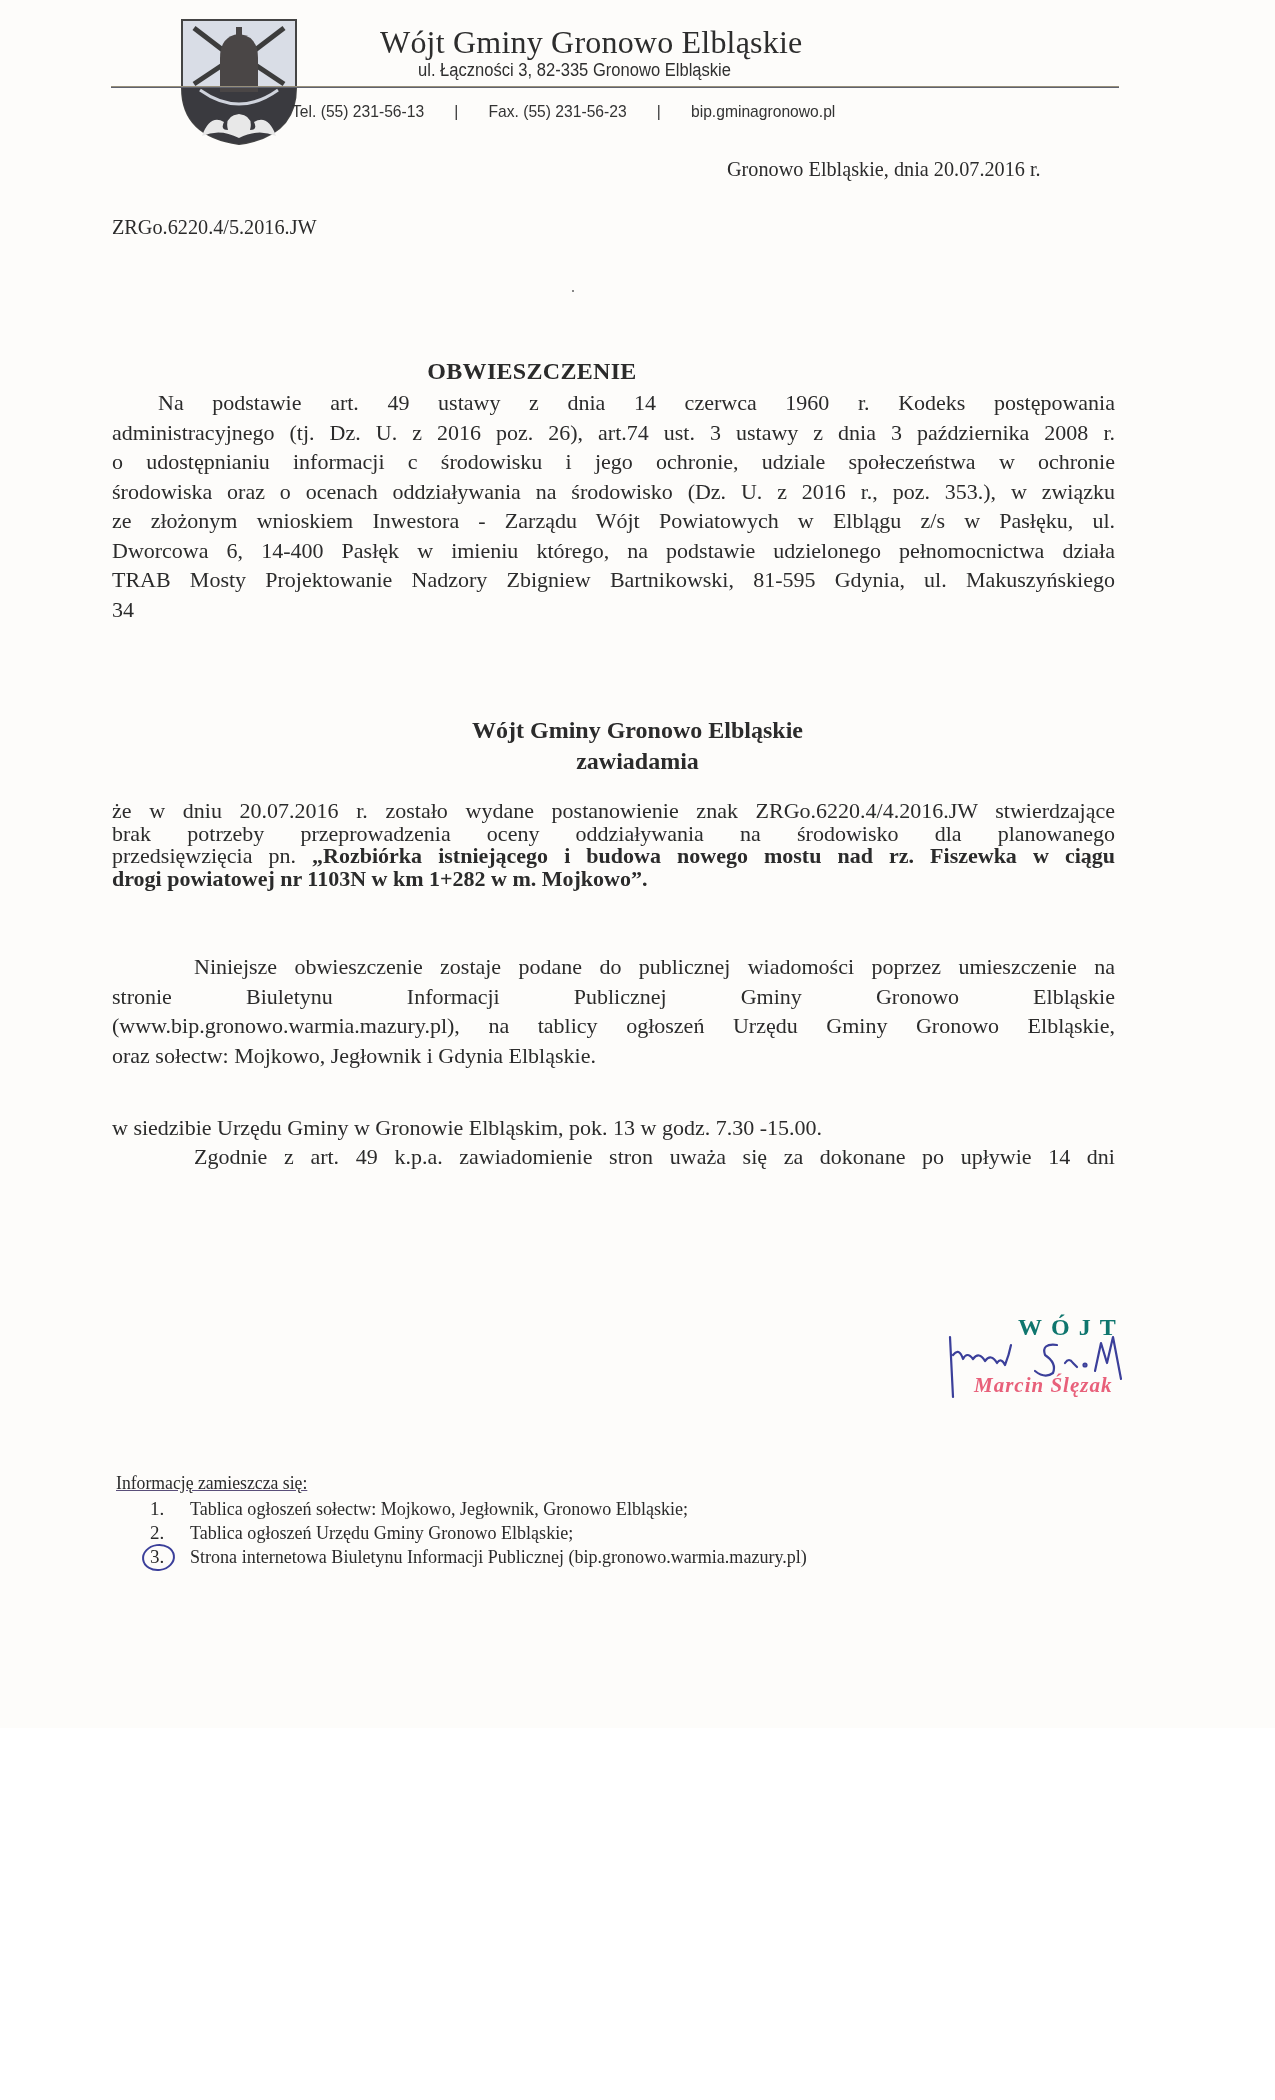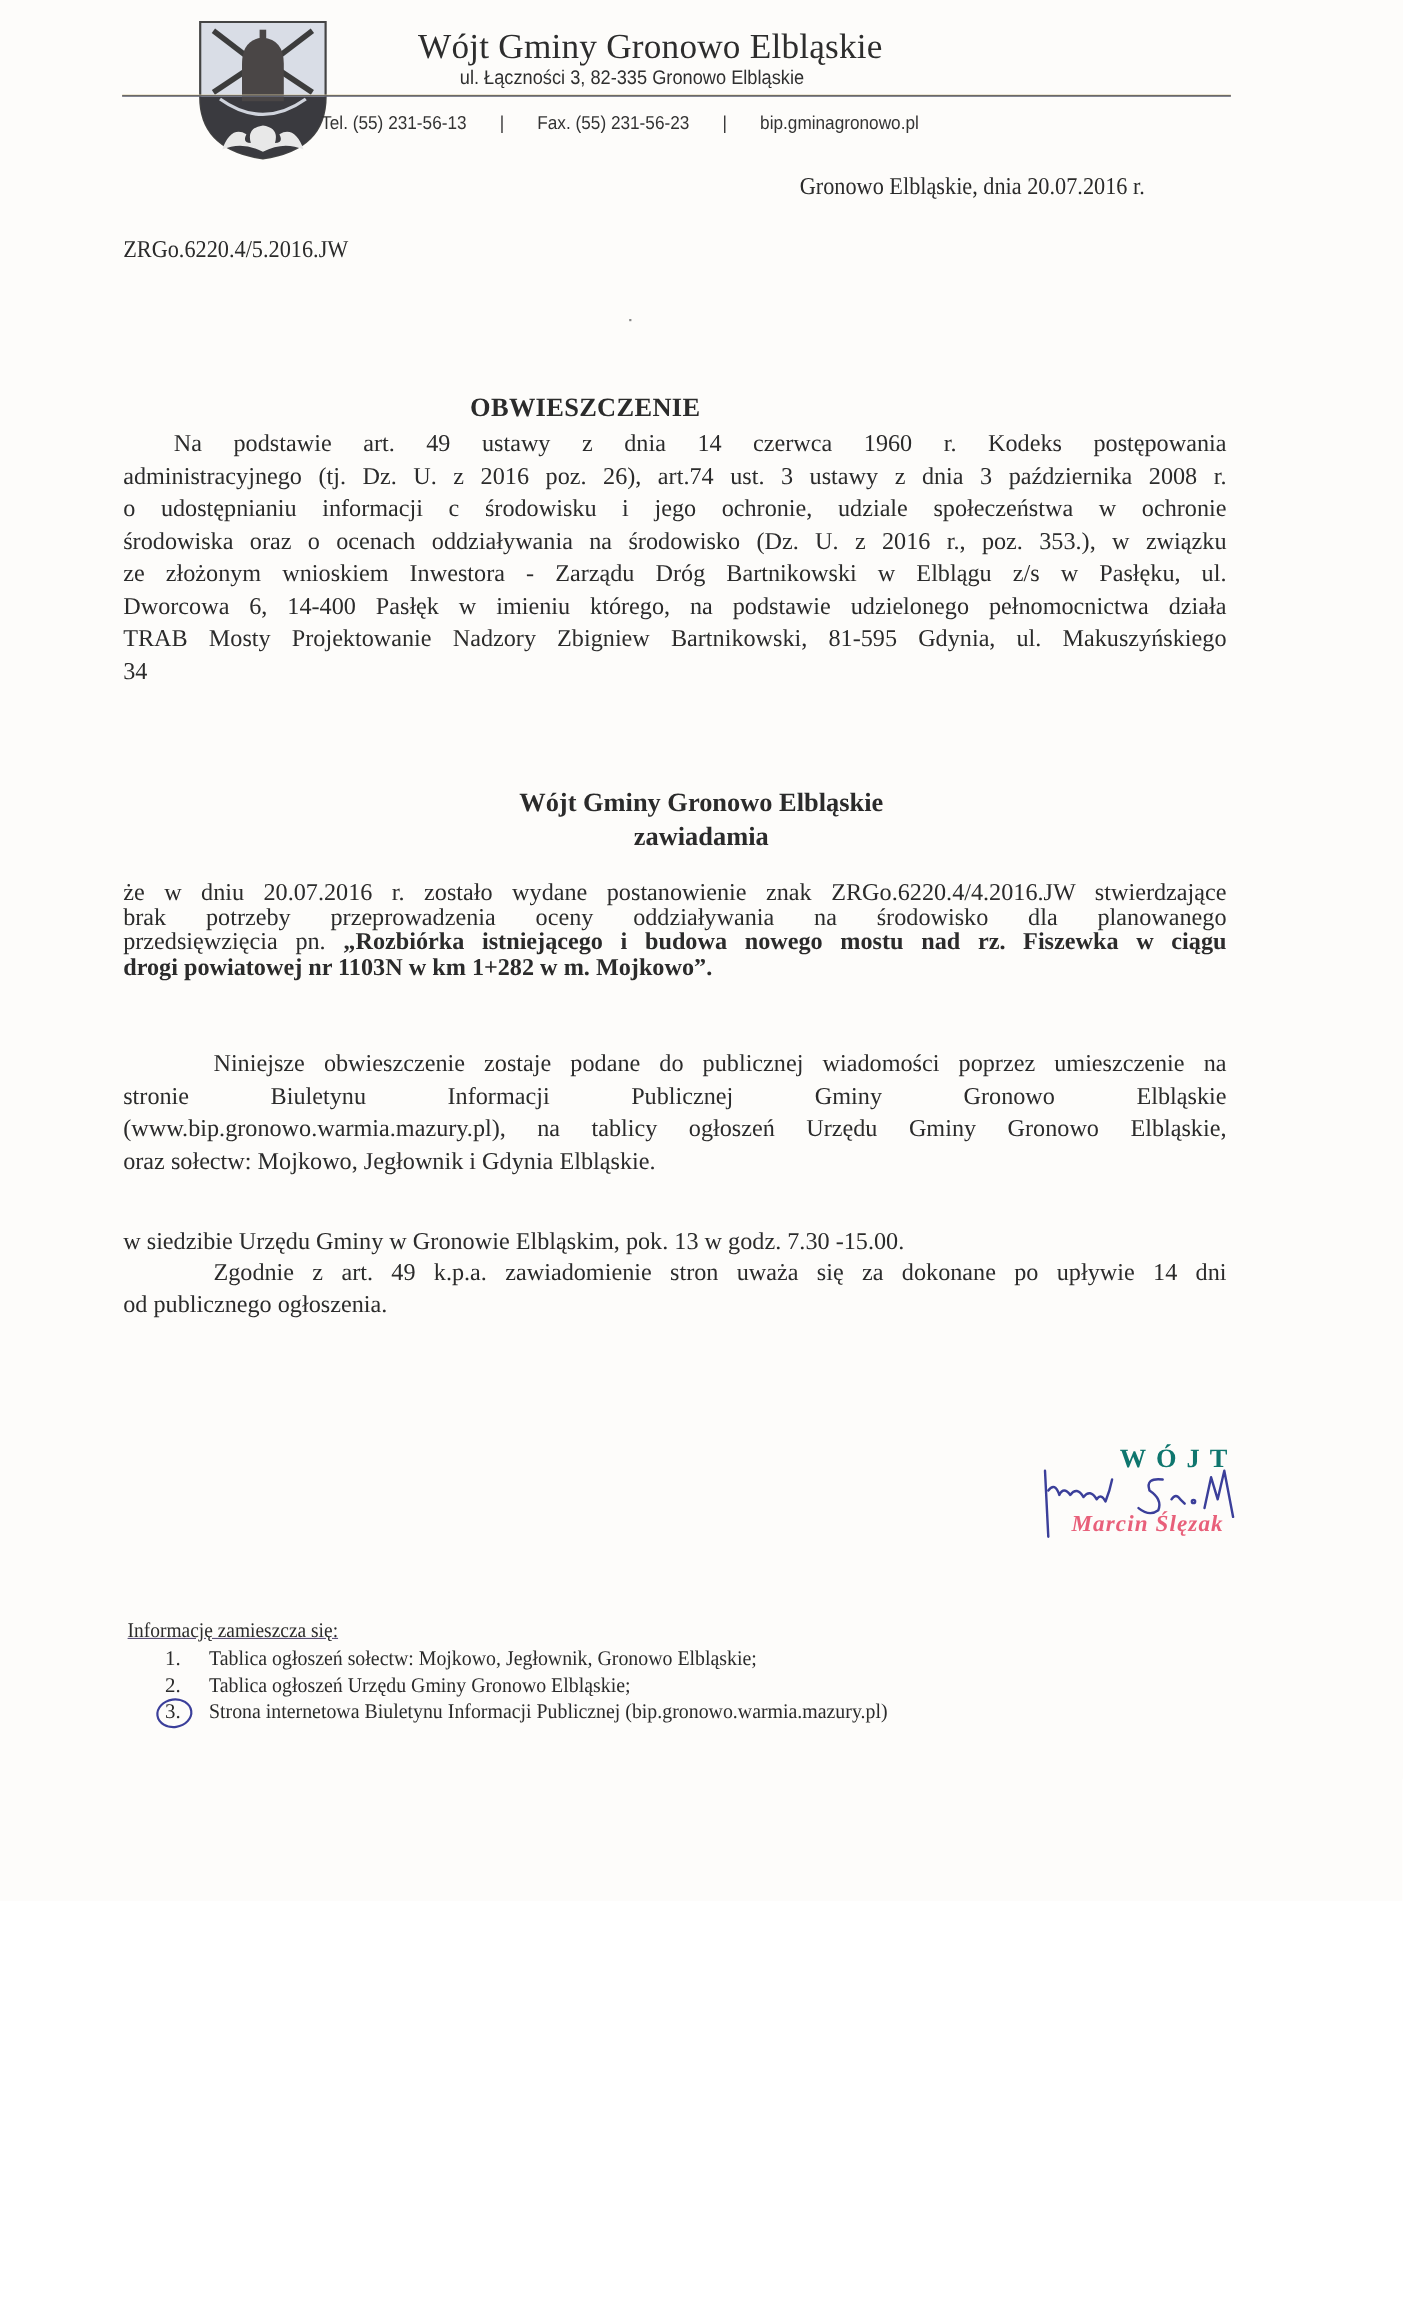--- a/index.html
+++ b/index.html
@@ -91,21 +91,21 @@
   <div class="ref">ZRGo.6220.4/5.2016.JW</div>
   <div class="speck"></div>
 
   <div class="title">OBWIESZCZENIE</div>
 
   <div class="para p1">
     <span class="line just" style="padding-left:46px">Na podstawie art. 49  ustawy z dnia 14 czerwca 1960 r. Kodeks postępowania</span>
     <span class="line just">administracyjnego (tj. Dz. U. z 2016 poz. 26), art.74 ust. 3 ustawy z dnia 3 października 2008 r.</span>
     <span class="line just">o udostępnianiu informacji c środowisku i jego ochronie, udziale społeczeństwa w ochronie</span>
     <span class="line just">środowiska oraz o ocenach oddziaływania na środowisko (Dz. U. z  2016 r., poz. 353.), w związku</span>
-    <span class="line just">ze złożonym wnioskiem Inwestora - Zarządu Dróg Bartnikowski w Elblągu z/s w Pasłęku, ul.</span>
+    <span class="line just">ze złożonym wnioskiem Inwestora - Zarządu Wójt Powiatowych w Elblągu z/s w Pasłęku, ul.</span>
     <span class="line just">Dworcowa 6, 14-400 Pasłęk w imieniu którego, na podstawie udzielonego pełnomocnictwa działa</span>
     <span class="line just">TRAB Mosty Projektowanie Nadzory Zbigniew Bartnikowski, 81-595 Gdynia, ul. Makuszyńskiego</span>
     <span class="line">34</span>
   </div>
 
   <div class="notify-head">
     <div>Wójt Gminy Gronowo Elbląskie</div>
     <div>zawiadamia</div>
   </div>
 
@@ -119,21 +119,20 @@
   <div class="para p3">
     <span class="line just indent">Niniejsze obwieszczenie zostaje podane do publicznej wiadomości poprzez umieszczenie na</span>
     <span class="line just">stronie Biuletynu Informacji Publicznej Gminy Gronowo Elbląskie</span>
     <span class="line just">(www.bip.gronowo.warmia.mazury.pl), na tablicy ogłoszeń Urzędu Gminy Gronowo Elbląskie,</span>
     <span class="line">oraz sołectw: Mojkowo, Jegłownik i Gdynia Elbląskie.</span>
   </div>
 
   <div class="para p4">
     <span class="line">w siedzibie Urzędu Gminy w Gronowie Elbląskim, pok. 13 w godz. 7.30 -15.00.</span>
     <span class="line just indent">Zgodnie z art. 49 k.p.a. zawiadomienie stron uważa się za dokonane po upływie 14 dni</span>
-    <span class="line">od publicznego ogłoszenia.</span>
   </div>
 
   <div class="stamp">
     <div class="stamp-wojt">WÓJT</div>
     <div class="stamp-name">Marcin Ślęzak</div>
     <svg class="sig-svg" viewBox="0 0 200 100">
       <g fill="none" stroke="#3b3f9a" stroke-width="2.2" stroke-linecap="round" stroke-linejoin="round">
         <path d="M5 30 L8 90"></path>
         <path d="M8 48 Q14 40 18 52 Q22 44 28 52 Q34 44 40 54 Q46 46 52 56 Q56 50 60 58 Q64 48 66 38"></path>
         <path d="M112 38 Q96 36 100 48 Q112 56 108 66 Q100 72 90 64"></path>

